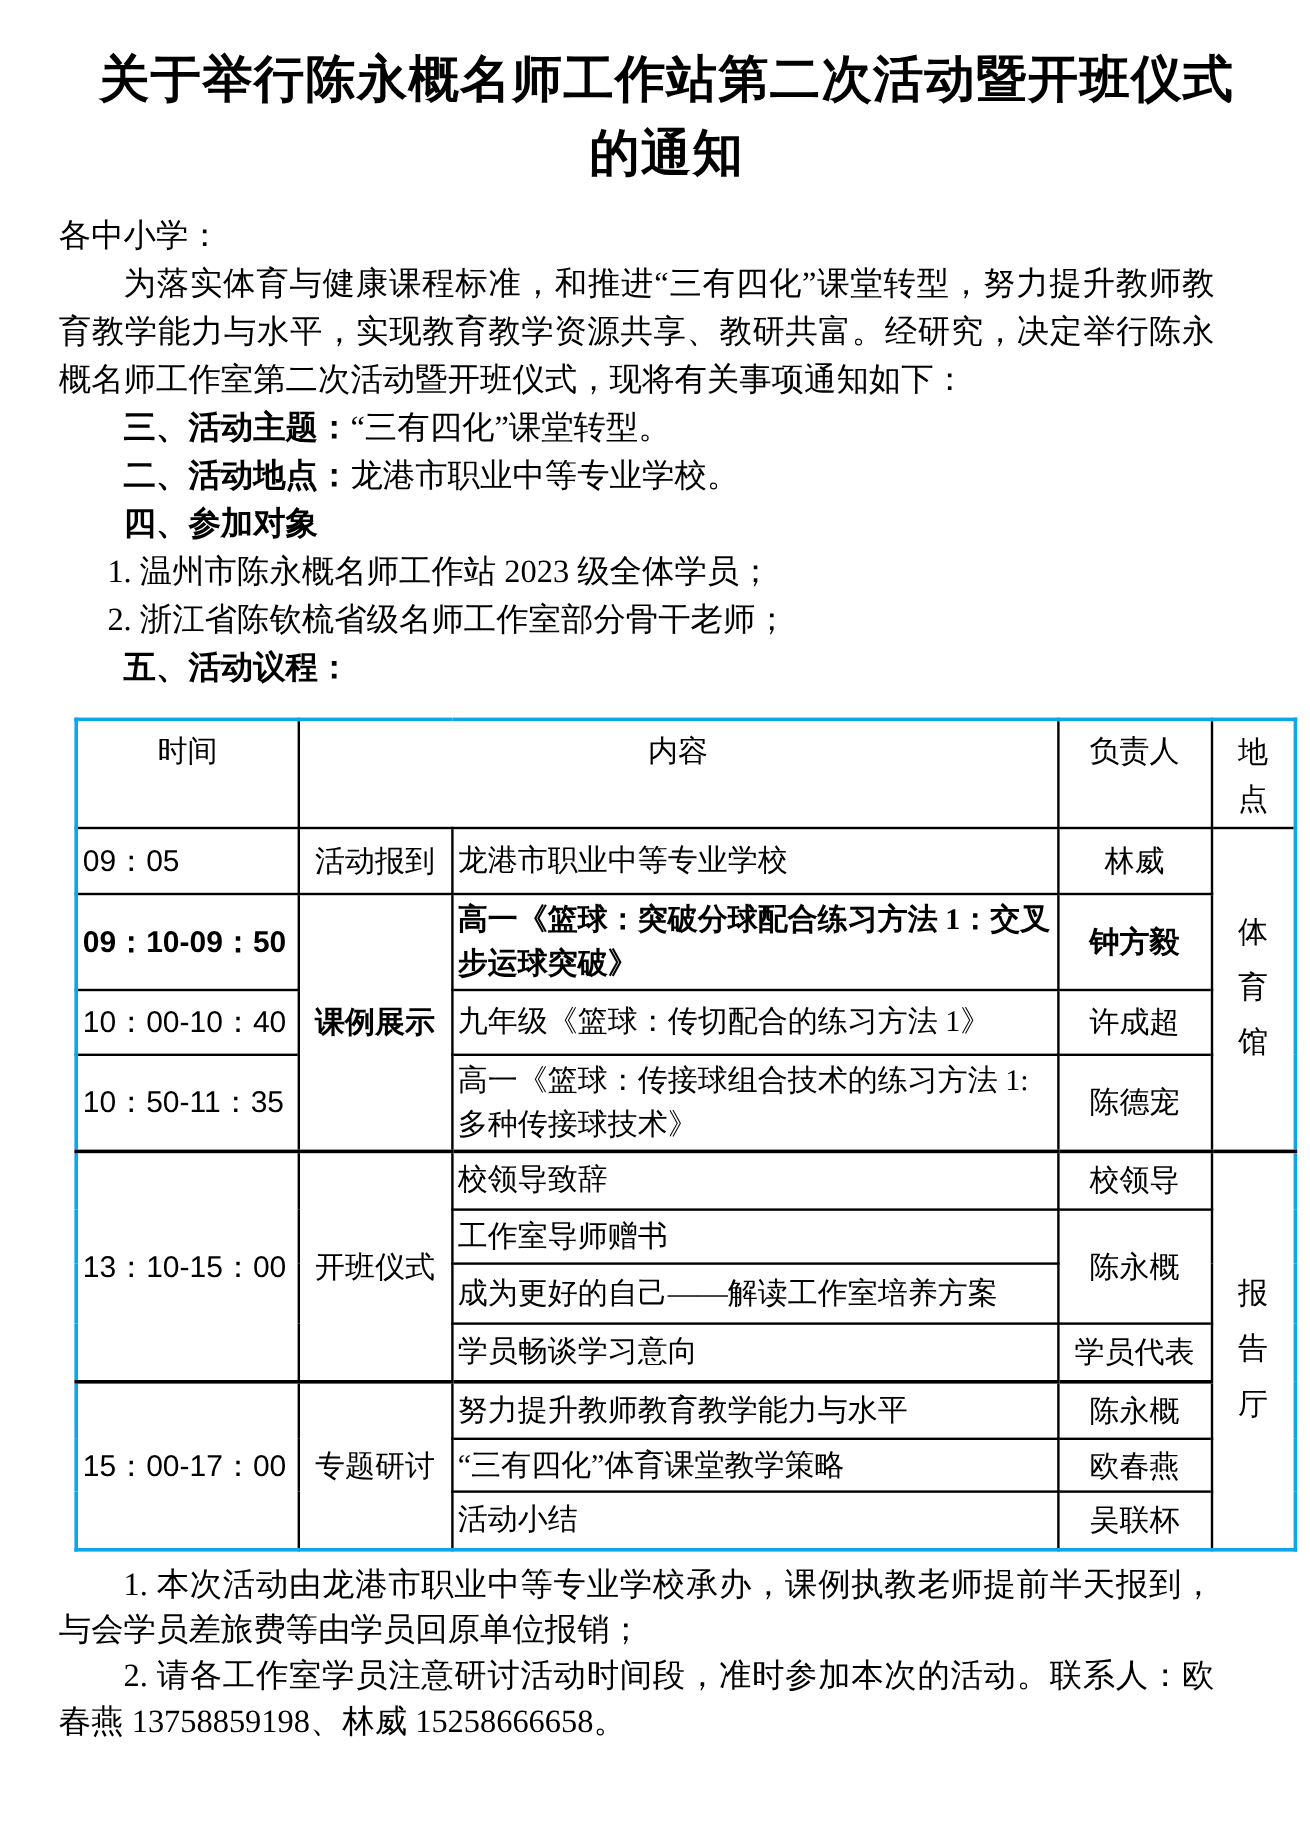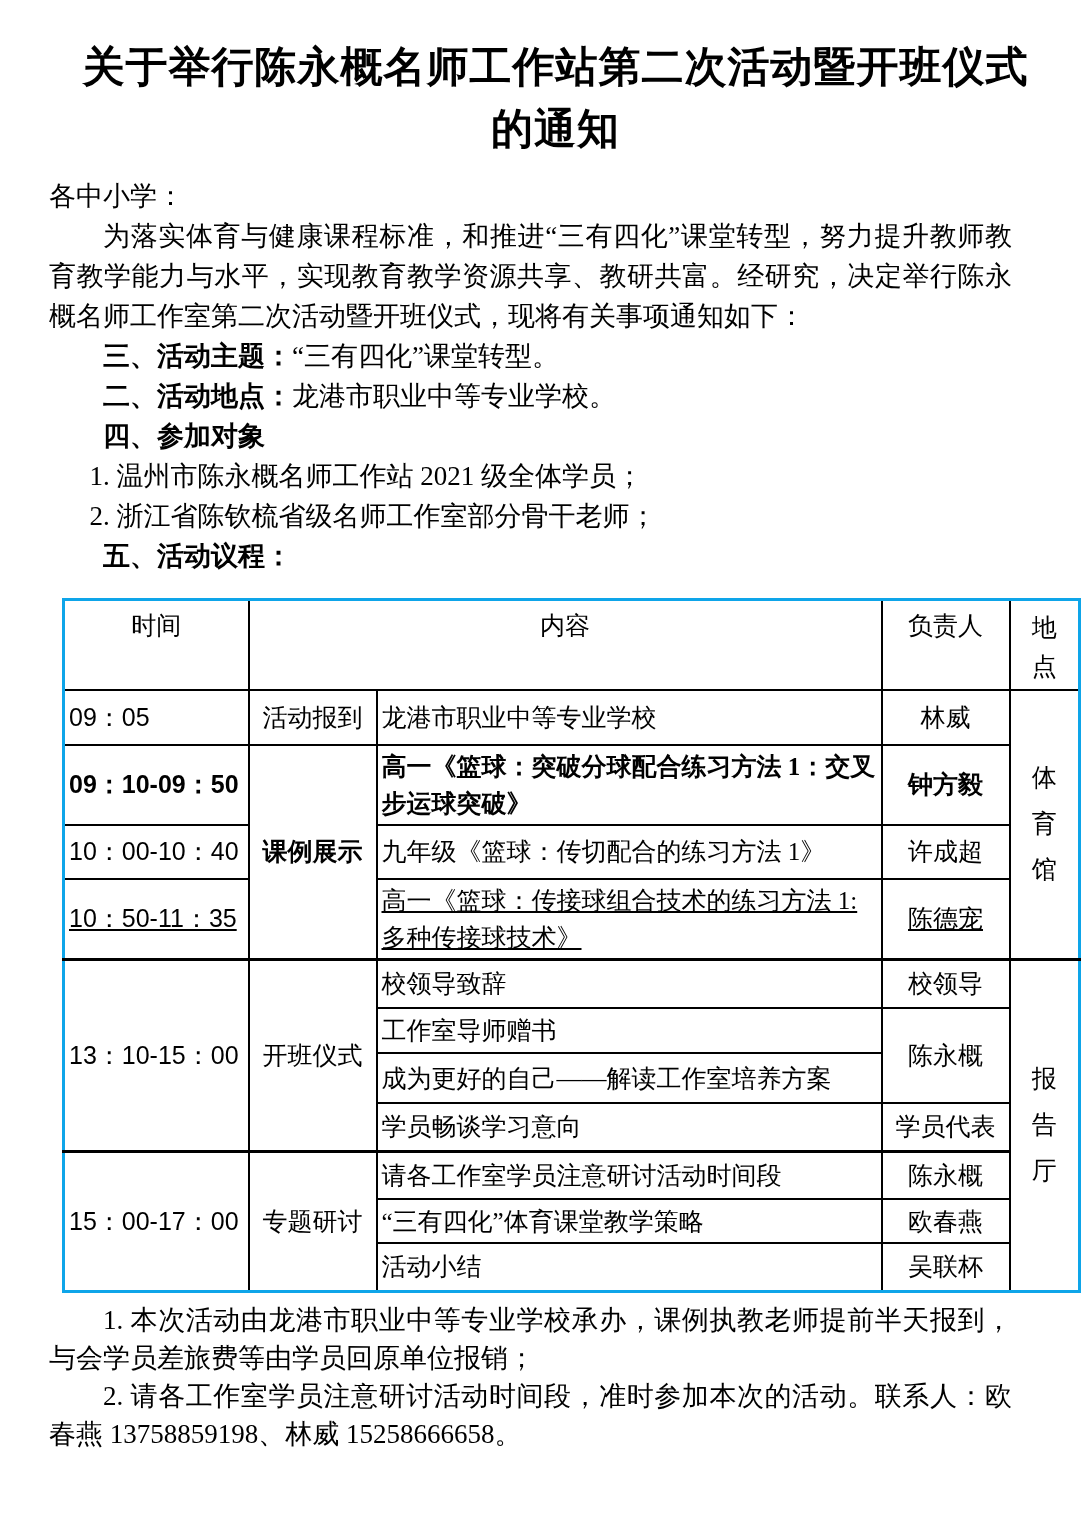--- a/index.html
+++ b/index.html
@@ -32,21 +32,21 @@
   td.time{
     font-family:"Liberation Sans","DejaVu Sans",sans-serif;
     font-size:23px;text-align:left;
   }
   td.contentcell{text-align:left;padding:4px 8px 4px 14px;line-height:37px;}
   .vtext{width:1.05em;margin:0 auto;word-break:break-all;line-height:1.85;text-align:center;}
   tr.hrow td{vertical-align:top;padding-top:8px;}
   tr.hrow .vtext{line-height:1.55;}
   tr.thick-top td{border-top-width:3px;}
   tr.hrow{height:75px;}
-  tr.r1{height:55px;} tr.r2{height:76px;font-weight:bold;} tr.r3{height:54px;} tr.r4{height:72px;text-decoration:underline;}
+  tr.r1{height:55px;} tr.r2{height:76px;font-weight:bold;} tr.r3{height:54px;} tr.r4{height:72px;}
   tr.r5{height:49px;} tr.r6{height:45px;} tr.r7{height:50px;} tr.r8{height:48px;}
   tr.r9{height:48px;} tr.r10{height:44px;} tr.r11{height:48px;}
   .bottom{margin-top:8px;}
   .bottom p{line-height:38px;}
 </style>
 </head>
 <body>
 
 <div class="page">
 
@@ -56,21 +56,21 @@
   </div>
 
   <div class="content">
     <p>各中小学：</p>
     <p class="indent2">为落实体育与健康课程标准，和推进“三有四化”课堂转型，努力提升教师教育教学能力与水平，实现教育教学资源共享、教研共富。经研究，决定举行陈永概名师工作室第二次活动暨开班仪式，现将有关事项通知如下：</p>
 
     <p class="indent2 hd-line"><span class="hd">三、活动主题：</span><span>“三有四化”课堂转型。</span></p>
     <p class="indent2 hd-line"><span class="hd">二、活动地点：</span><span>龙港市职业中等专业学校。</span></p>
 
     <p class="indent2 hd hd-line">四、参加对象</p>
-    <p class="item">1. 温州市陈永概名师工作站 2021 级全体学员；</p>
+    <p class="item">1. 温州市陈永概名师工作站 2023 级全体学员；</p>
     <p class="item">2. 浙江省陈钦梳省级名师工作室部分骨干老师；</p>
 
     <p class="indent2 hd hd-line">五、活动议程：</p>
   </div>
 
   <table class="agenda">
     <colgroup>
       <col style="width:185px">
         <col style="width:128px">
         <col style="width:505px">
@@ -127,21 +127,21 @@
     <tr class="r7">
       <td class="contentcell">成为更好的自己——解读工作室培养方案</td>
     </tr>
     <tr class="r8">
       <td class="contentcell">学员畅谈学习意向</td>
       <td class="c">学员代表</td>
     </tr>
     <tr class="r9 thick-top">
       <td class="time" rowspan="3">15：00-17：00</td>
       <td class="c" rowspan="3">专题研讨</td>
-      <td class="contentcell">请各工作室学员注意研讨活动时间段</td>
+      <td class="contentcell">努力提升教师教育教学能力与水平</td>
       <td class="c">陈永概</td>
     </tr>
     <tr class="r10">
       <td class="contentcell">“三有四化”体育课堂教学策略</td>
       <td class="c">欧春燕</td>
     </tr>
     <tr class="r11">
       <td class="contentcell">活动小结</td>
       <td class="c">吴联杯</td>
     </tr>

